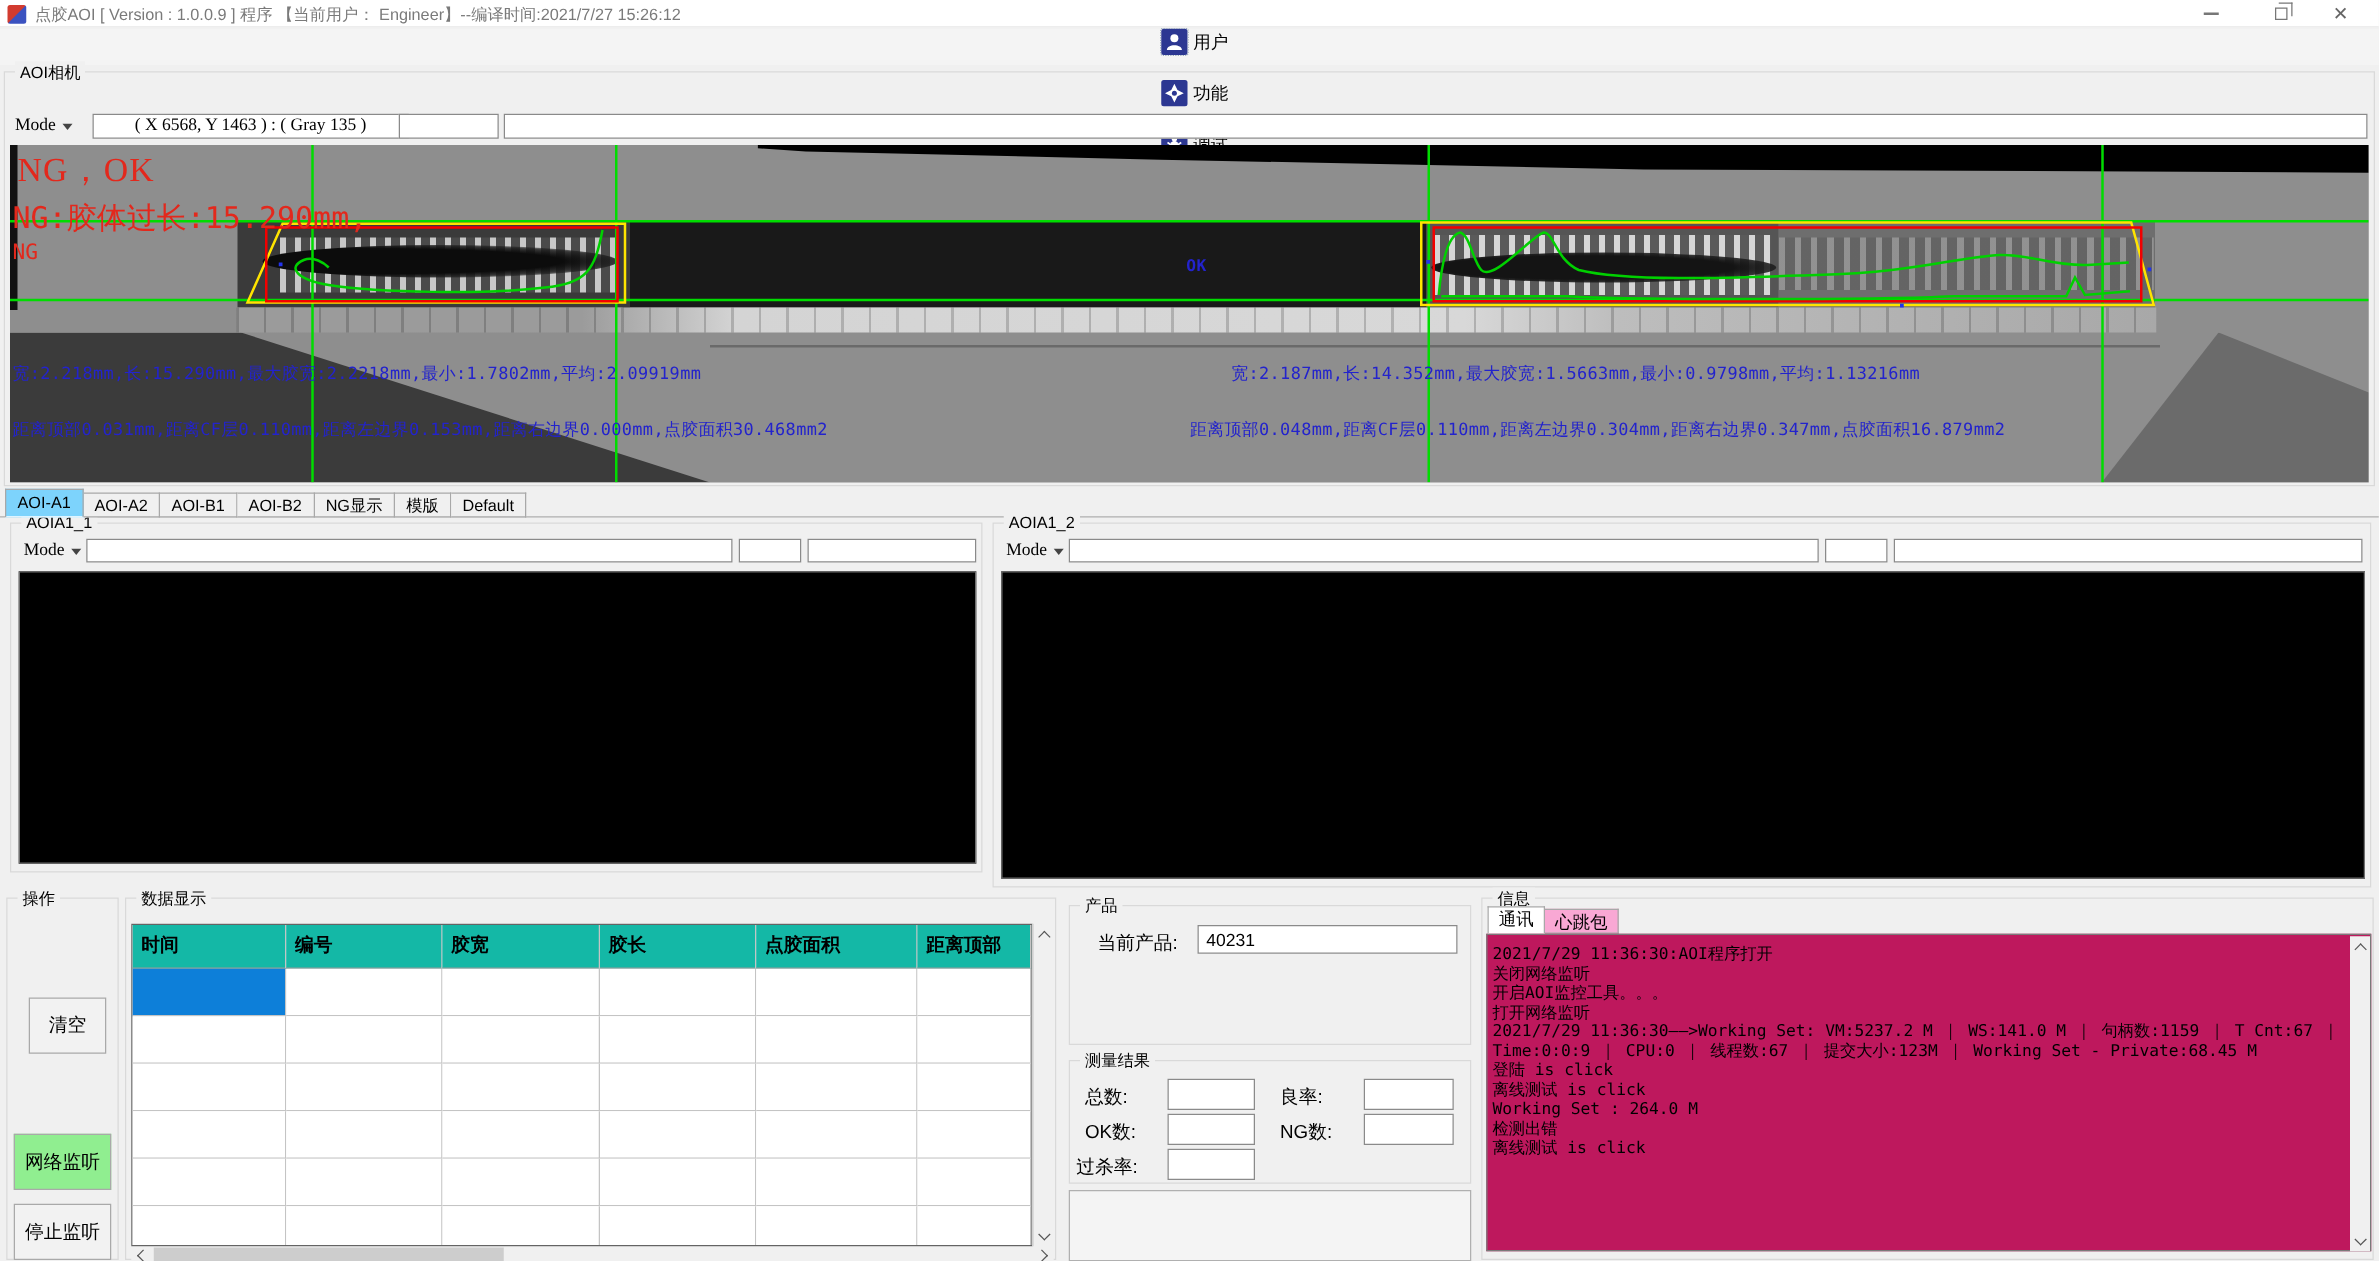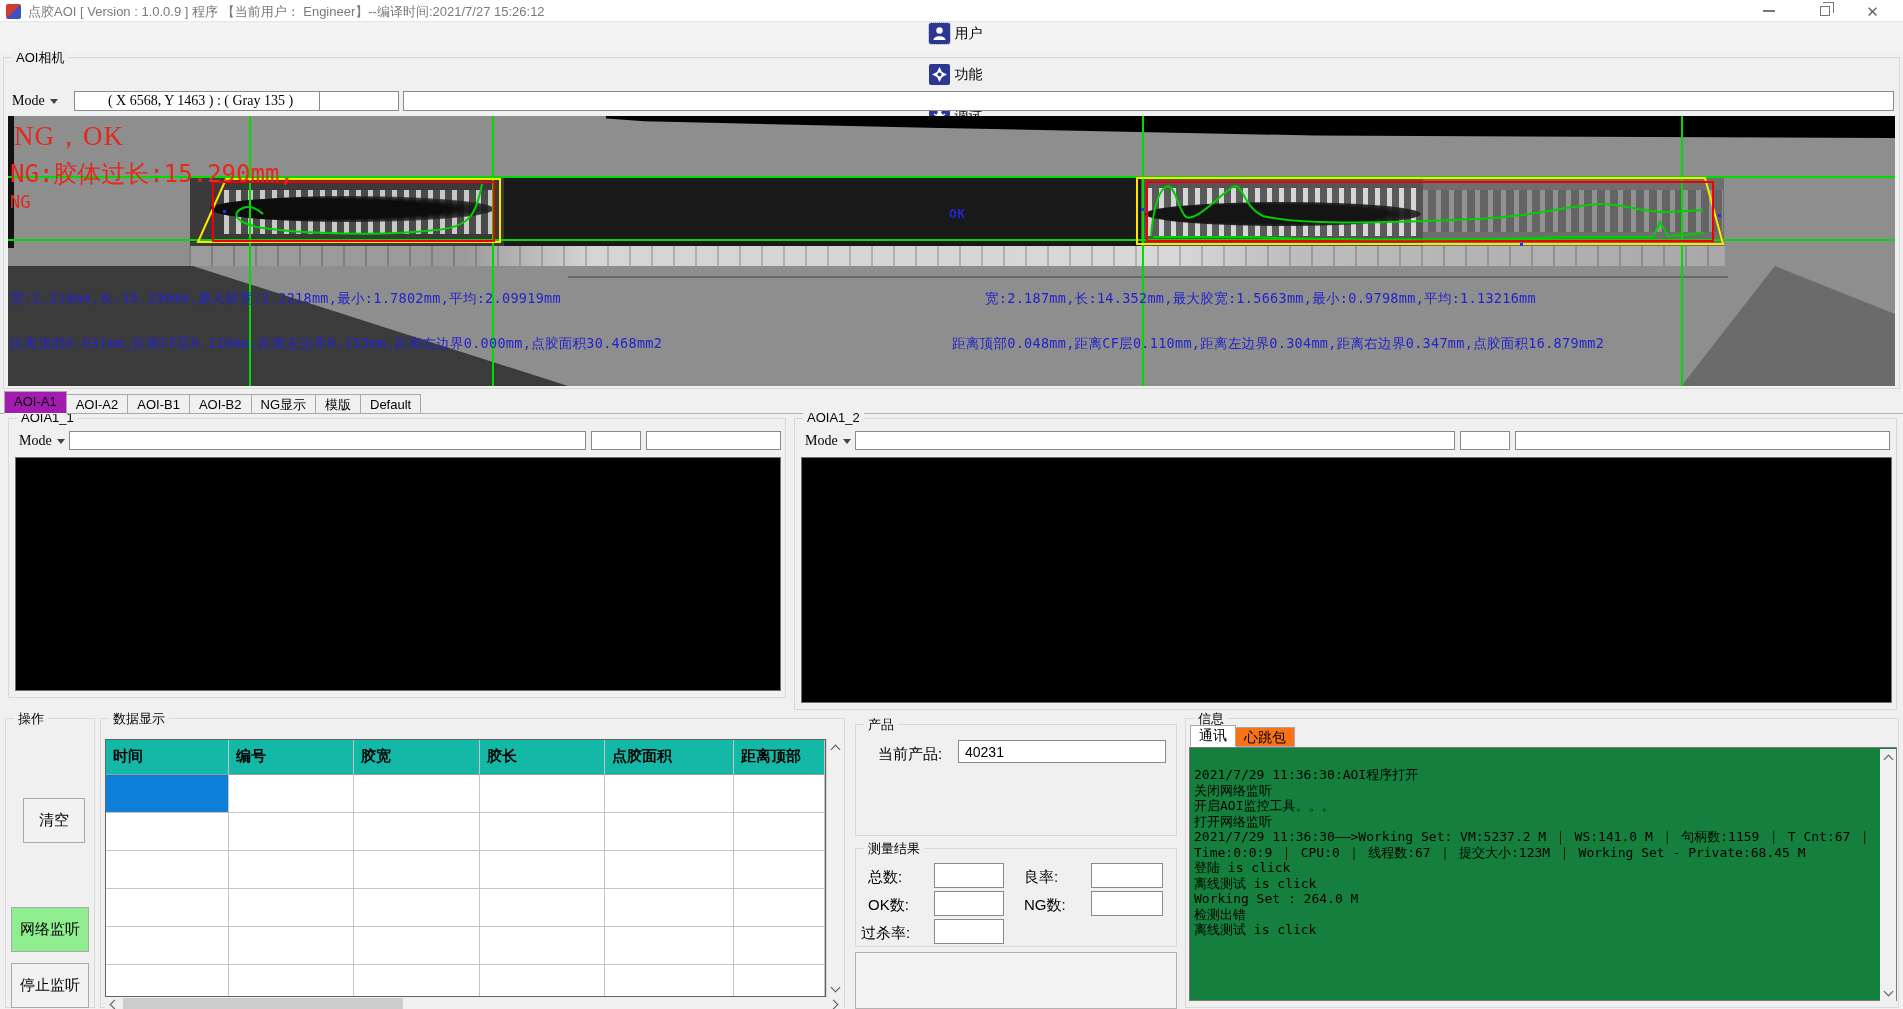--- a/index.html
+++ b/index.html
@@ -78,21 +78,21 @@
   #txt-ng { left:2px; top:76px; font-size:17px; font-family:"DejaVu Sans Mono",monospace; }
   .ovl-blue { position:absolute; color:#2323cc; font-size:13.5px; font-family:"DejaVu Sans Mono",monospace;
               white-space:nowrap; letter-spacing:.3px; }
   #ok-small { left:941px; top:90px; font-weight:bold; font-size:13px; }
 
   
   #tabstrip { position:absolute; left:4px; top:391px; height:23px; display:flex; align-items:flex-end; z-index:2; }
   .tab { height:20px; padding:0 9px; background:#f0f0f0; border:1px solid #a8a8a8; border-left:none;
          font-size:13px; line-height:19px; white-space:nowrap; }
   .tab:first-child { border-left:1px solid #a8a8a8; }
-  .tab.active { height:23px; background:#a21caf; border-left:1px solid #a8a8a8; border-bottom:1px solid #fff;
+  .tab.active { height:23px; background:#7dd3fc; border-left:1px solid #a8a8a8; border-bottom:1px solid #fff;
                 position:relative; z-index:3; }
   #tabline { position:absolute; left:0; top:413px; width:1903px; height:1px; background:#aeaeae; }
 
   .black-panel { position:absolute; background:#000; border:1px solid #707070; }
 
   
   .btn { position:absolute; background:#f2f2f2; border:1px solid #a9a9a9; font-size:15px;
          display:flex; align-items:center; justify-content:center; }
   .btn.green { background:#90ee90; }
 
@@ -110,25 +110,25 @@
   .chev { width:7px; height:7px; border-right:1.6px solid #555; border-bottom:1.6px solid #555; }
   .chev.up { transform:rotate(-135deg); margin-top:4px; } .chev.down { transform:rotate(45deg); margin-bottom:3px; }
   .chev.left { transform:rotate(135deg); margin-left:3px; } .chev.right { transform:rotate(-45deg); margin-right:3px; }
   .thumb { position:absolute; background:#cdcdcd; }
 
   
   .fld-label { position:absolute; font-size:15px; white-space:nowrap; }
 
   
   #info-tabs { position:absolute; left:4px; top:6px; display:flex; align-items:flex-end; }
-  .itab { height:20px; padding:0 8px; font-size:14px; border:1px solid #a8a8a8; border-left:none; background:#f97316; line-height:19px; }
+  .itab { height:20px; padding:0 8px; font-size:14px; border:1px solid #a8a8a8; border-left:none; background:#f9a8d4; line-height:19px; }
   .itab:first-child { border-left:1px solid #a8a8a8; }
   .itab.active { background:#fff; height:22px; border-bottom:1px solid #fff; }
-  #log { position:absolute; left:3px; top:28px; width:708px; height:254px; background:#15803d;
-         border:1px solid #7a7a7a; padding:19px 4px; overflow:hidden; }
+  #log { position:absolute; left:3px; top:28px; width:708px; height:254px; background:#be185d;
+         border:1px solid #7a7a7a; padding:8px 4px; overflow:hidden; }
   #log .line { font-family:"DejaVu Sans Mono",monospace; font-size:13px; line-height:15.5px; white-space:nowrap; }
 </style>
 </head>
 <body>
 
 <div id="titlebar">
   <div id="app-icon"></div>
   <div id="title-text">点胶AOI [ Version : 1.0.0.9 ]  程序 【当前用户： Engineer】--编译时间:2021/7/27 15:26:12</div>
   <div class="win-btn" id="btn-min">
       <div class="bar"></div>

